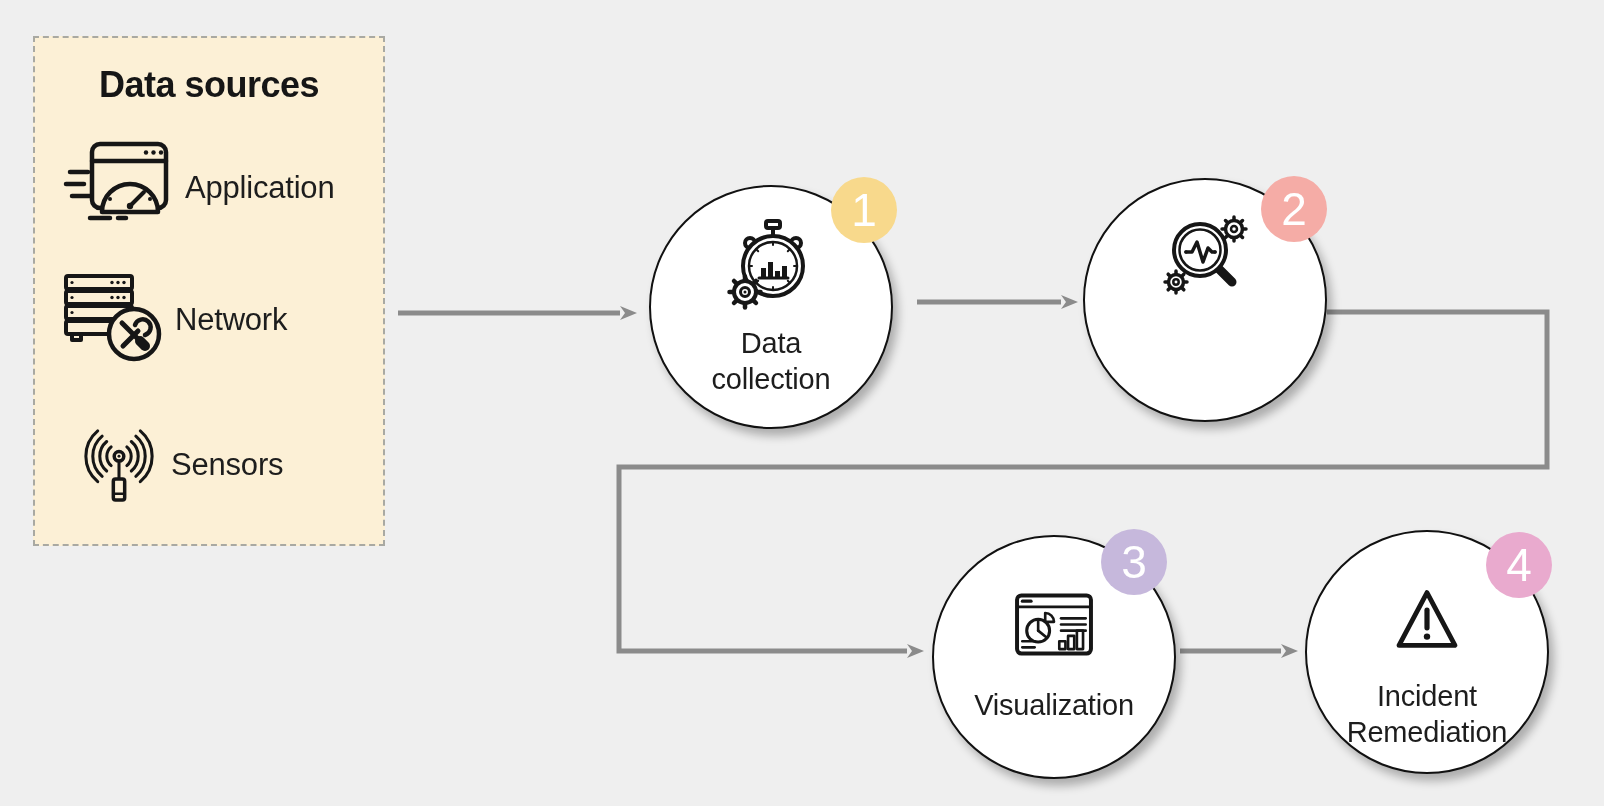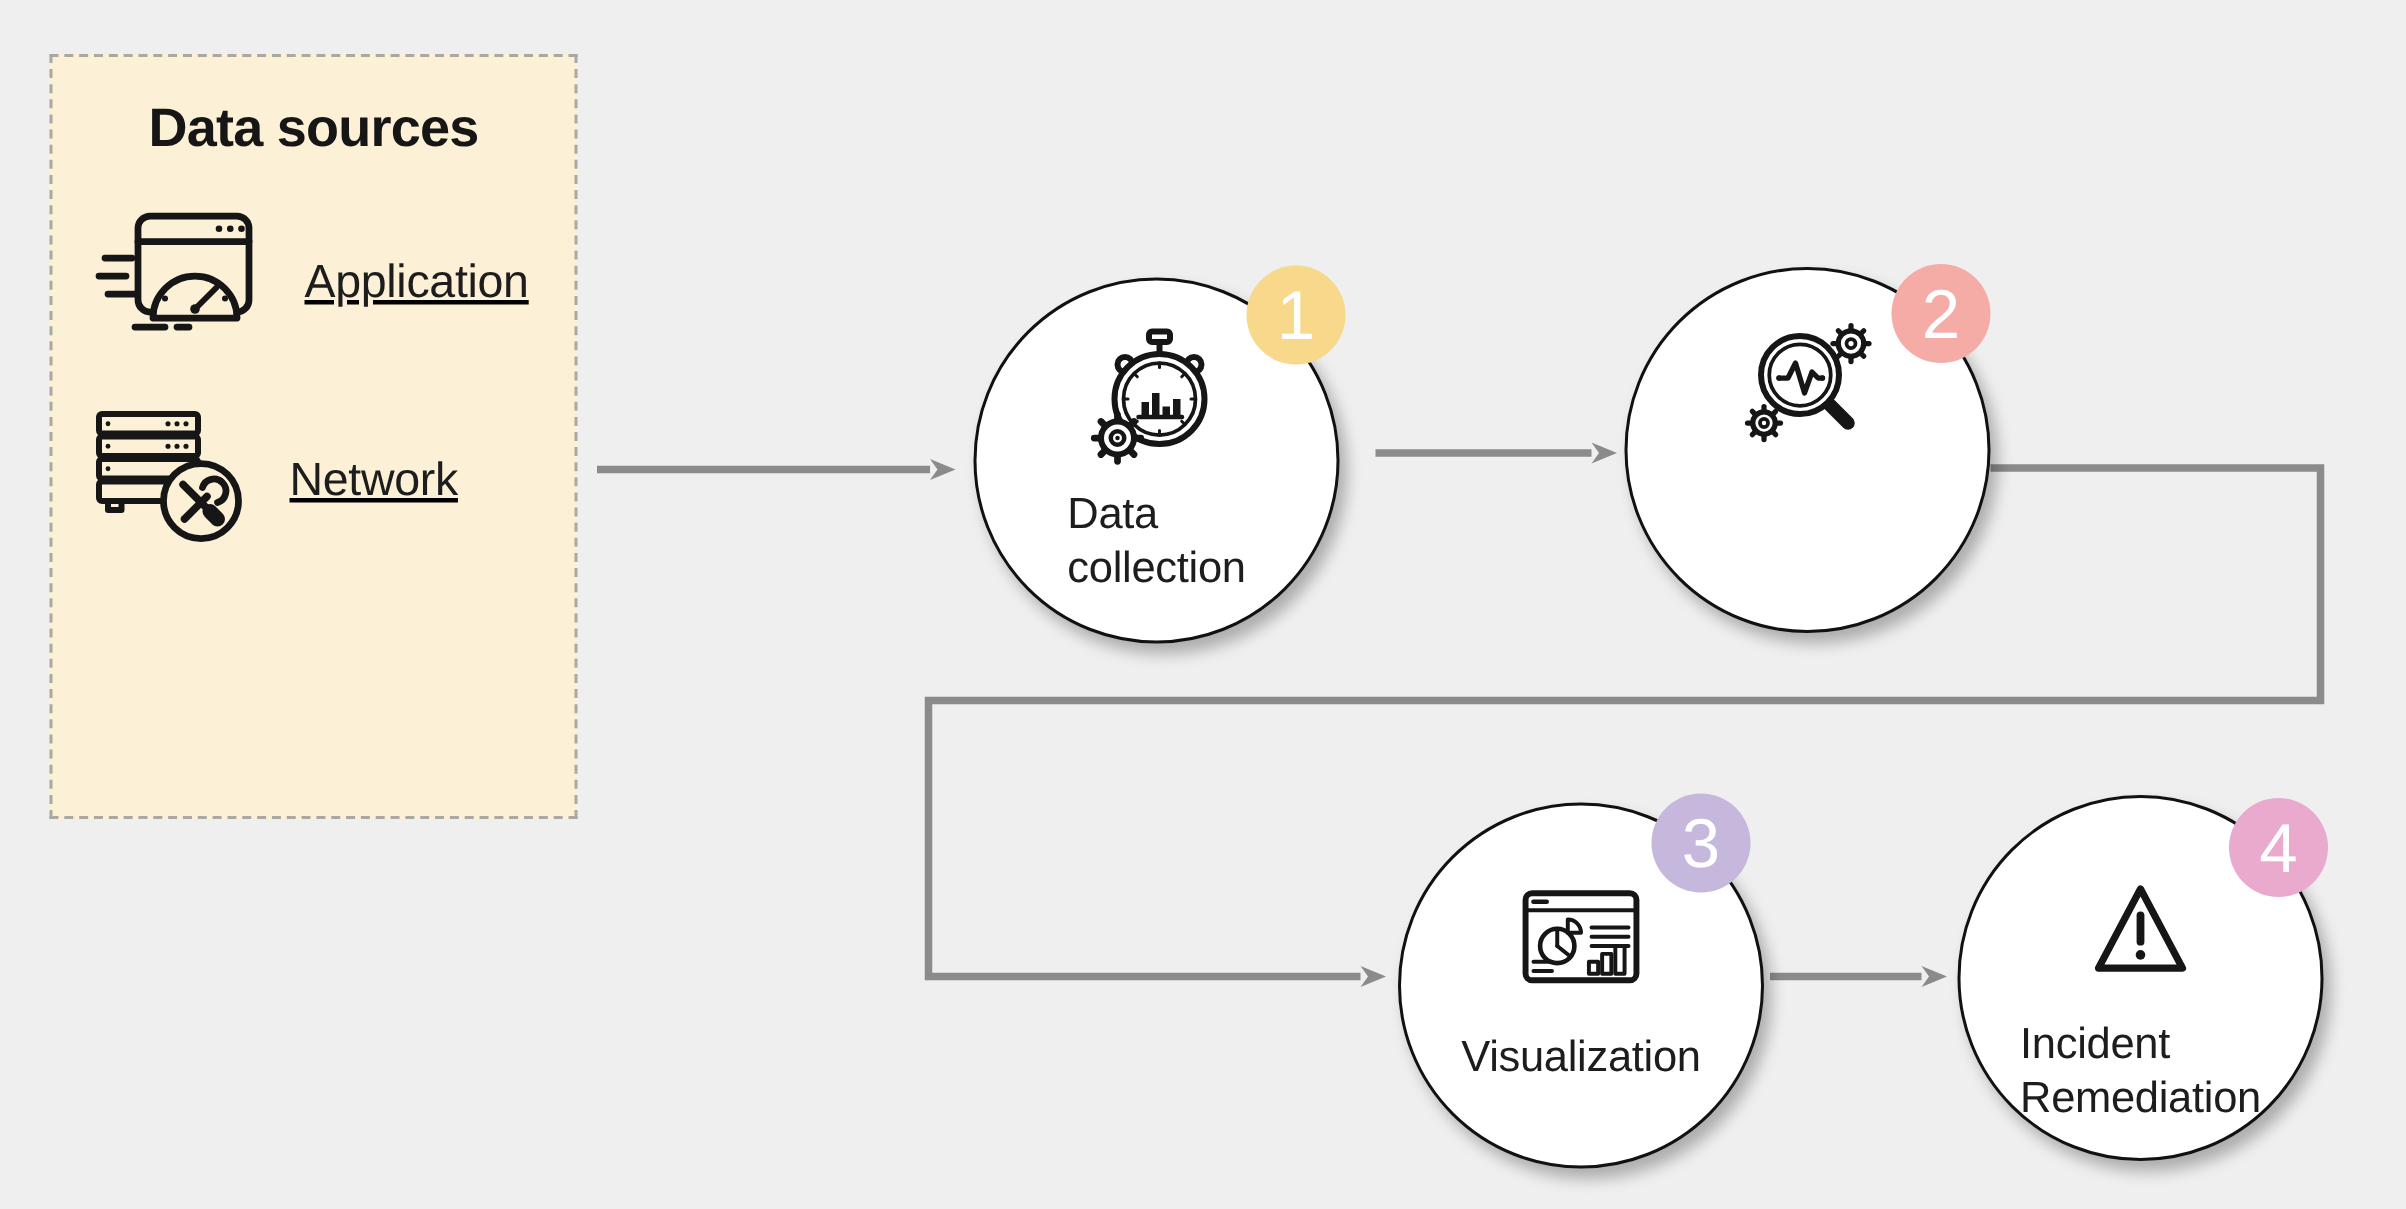--- a/index.html
+++ b/index.html
@@ -14,21 +14,21 @@
   
   .wires{position:absolute;left:0;top:0;width:1604px;height:806px;z-index:1;}
   .wires path{stroke:var(--line);stroke-width:5;fill:none;}
   .wires .arrowhead{fill:var(--line);stroke:none;}
 
   
   .ds-box{position:absolute;left:33px;top:36px;width:352px;height:510px;
     background:var(--box-fill);border:2px dashed var(--box-border);z-index:2;}
   .ds-title{margin-top:26px;text-align:center;font-size:36px;font-weight:700;
     color:var(--ink);letter-spacing:-0.5px;}
-  .ds-row{position:absolute;display:flex;align-items:center;gap:22px;text-decoration:underline;}
+  .ds-row{position:absolute;display:flex;align-items:center;gap:4px;}
   .ds-row-1{left:28px;top:100px;}
   .ds-row-2{left:24px;top:232px;}
   .ds-row-3{left:36px;top:378px;}
   .ds-label{font-size:31px;color:var(--text);letter-spacing:-0.2px;}
 
   
   .ink-s{stroke:var(--ink);fill:none;stroke-linecap:round;stroke-linejoin:round;}
   .ink-f{fill:var(--ink);stroke:none;}
   .knock-box{fill:var(--box-fill);}
   .knock-circle{fill:#ffffff;}
@@ -36,21 +36,21 @@
   
   .node{position:absolute;width:244px;height:244px;border-radius:50%;
     background:#fff;border:2.5px solid #111;z-index:3;
     box-shadow:5px 7px 10px rgba(0,0,0,0.28);
     display:flex;flex-direction:column;align-items:center;padding-top:28px;}
   .node-1{left:649px;top:185px;}
   .node-2{left:1083px;top:178px;}
   .node-3{left:932px;top:535px;padding-top:40px;}
   .node-4{left:1305px;top:530px;padding-top:36px;}
   .icon-wrap{height:102px;display:flex;align-items:center;justify-content:center;}
-  .node-label{margin-top:8px;text-align:left;font-size:29px;line-height:36px;
+  .node-label{margin-top:8px;text-align:center;font-size:29px;line-height:36px;
     color:var(--text);letter-spacing:-0.2px;}
   .badge{position:absolute;width:66px;height:66px;border-radius:50%;
     display:flex;align-items:center;justify-content:center;
     color:#fff;font-size:46px;font-weight:400;z-index:4;}
   .badge-1{left:180px;top:-10px;}
   .badge-2{left:176px;top:-4px;}
   .badge-3{left:167px;top:-8px;}
   .badge-4{left:179px;top:0px;}
 </style>
 </head>
@@ -116,20 +116,40 @@
           <circle class="ink-f" cx="64" cy="27.5" r="1.7"></circle>
         <circle class="ink-s knock-box" stroke-width="4.5" cx="74" cy="64" r="25"></circle>
         <line class="ink-s" stroke-width="5" x1="62" y1="53" x2="79" y2="70"></line>
         <line class="ink-s" stroke-width="10" x1="80" y1="71" x2="85" y2="76"></line>
         <line class="ink-s" stroke-width="5" x1="63" y1="76" x2="78" y2="61"></line>
         <path class="ink-s" stroke-width="4.5" d="M75,55 a8,8 0 1 1 10,10"></path>
       </svg>
       <span class="ds-label">Network</span>
     </div>
 
+    <div class="ds-row ds-row-3">
+      <svg width="96" height="98" viewBox="0 0 110 100">
+        <g class="ink-s" stroke-width="3.5">
+          <path d="M46,29.3 A14,14 0 0 0 46,50.7"></path>
+          <path d="M40.9,23.1 A22,22 0 0 0 40.9,56.9"></path>
+          <path d="M35.7,17 A30,30 0 0 0 35.7,63"></path>
+          <path d="M30.6,10.9 A38,38 0 0 0 30.6,69.1"></path>
+          <path d="M64,29.3 A14,14 0 0 1 64,50.7"></path>
+          <path d="M69.1,23.1 A22,22 0 0 1 69.1,56.9"></path>
+          <path d="M74.3,17 A30,30 0 0 1 74.3,63"></path>
+          <path d="M79.4,10.9 A38,38 0 0 1 79.4,69.1"></path>
+          <line x1="55" y1="45.5" x2="55" y2="66"></line>
+        </g>
+        <circle class="ink-s" stroke-width="4" cx="55" cy="40" r="5.5"></circle>
+        <circle class="ink-f" cx="55" cy="40" r="1.7"></circle>
+        <rect class="ink-s knock-box" stroke-width="4" x="48.5" y="66" width="13" height="24" rx="2.5"></rect>
+        <line class="ink-s" stroke-width="3" x1="48.5" y1="83" x2="61.5" y2="83"></line>
+      </svg>
+      <span class="ds-label">Sensors</span>
+    </div>
   </div>
 
   <div class="node node-1">
     <div class="badge badge-1" style="background-color: rgb(248, 217, 140);">
       <span>1</span>
     </div>
     <div class="icon-wrap">
       <svg width="100" height="100" viewBox="0 0 100 100">
         <circle class="ink-s" stroke-width="4" cx="29" cy="27" r="5"></circle>
         <circle class="ink-s" stroke-width="4" cx="75" cy="27" r="5"></circle>

